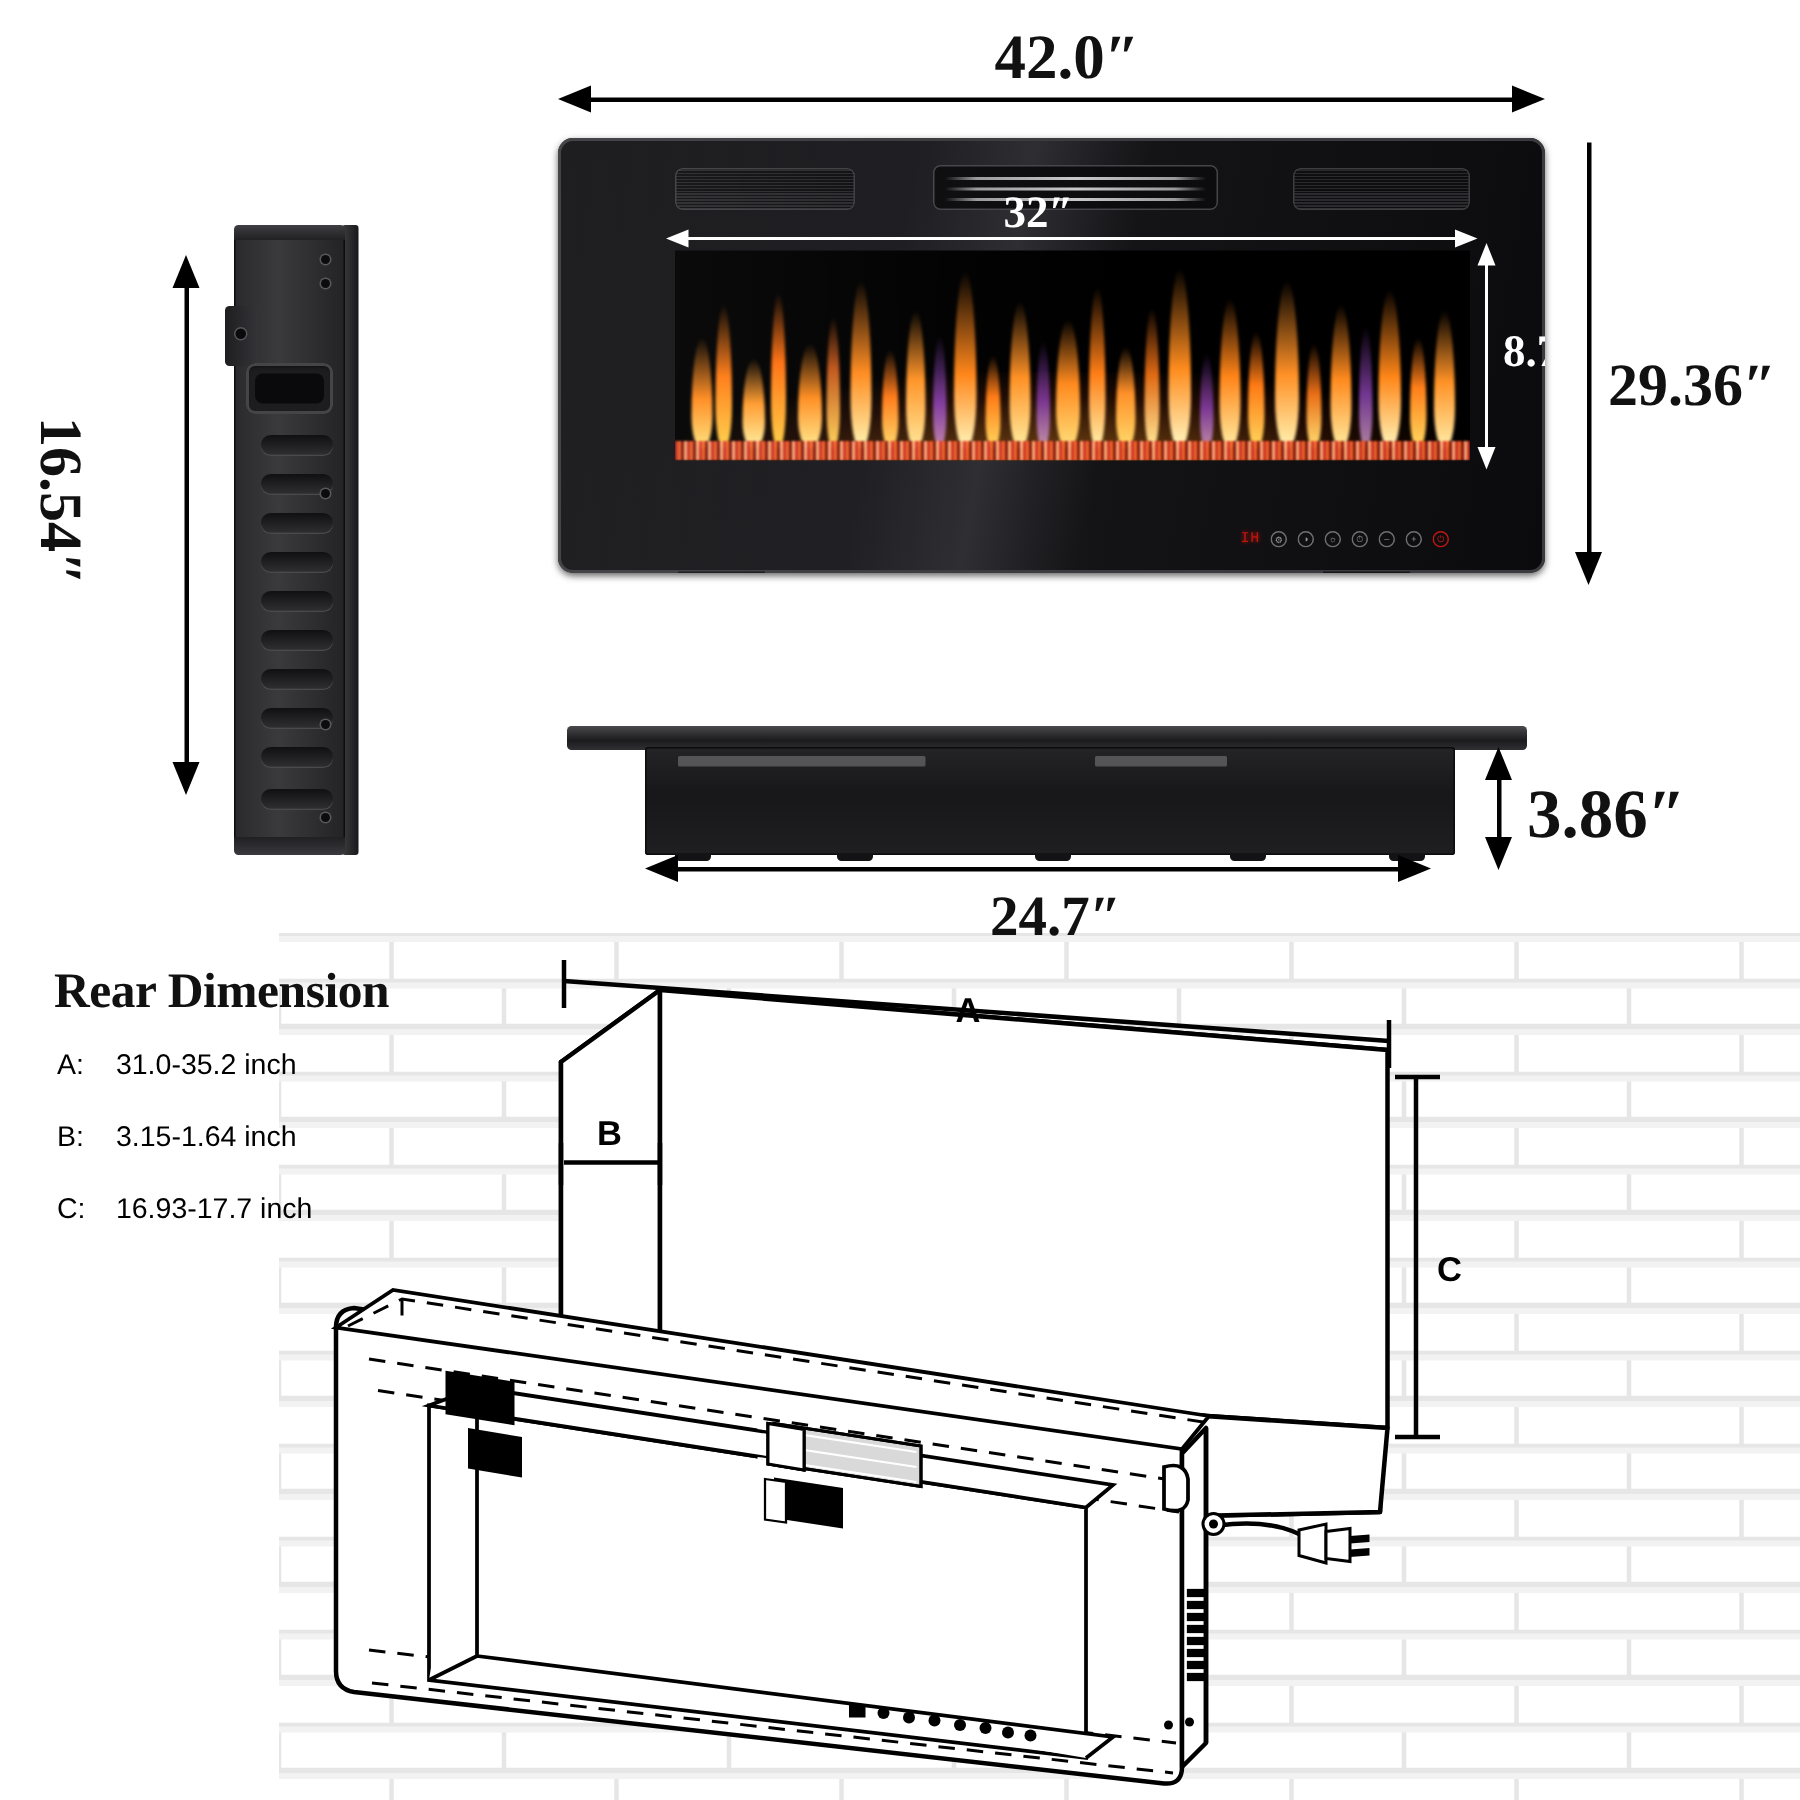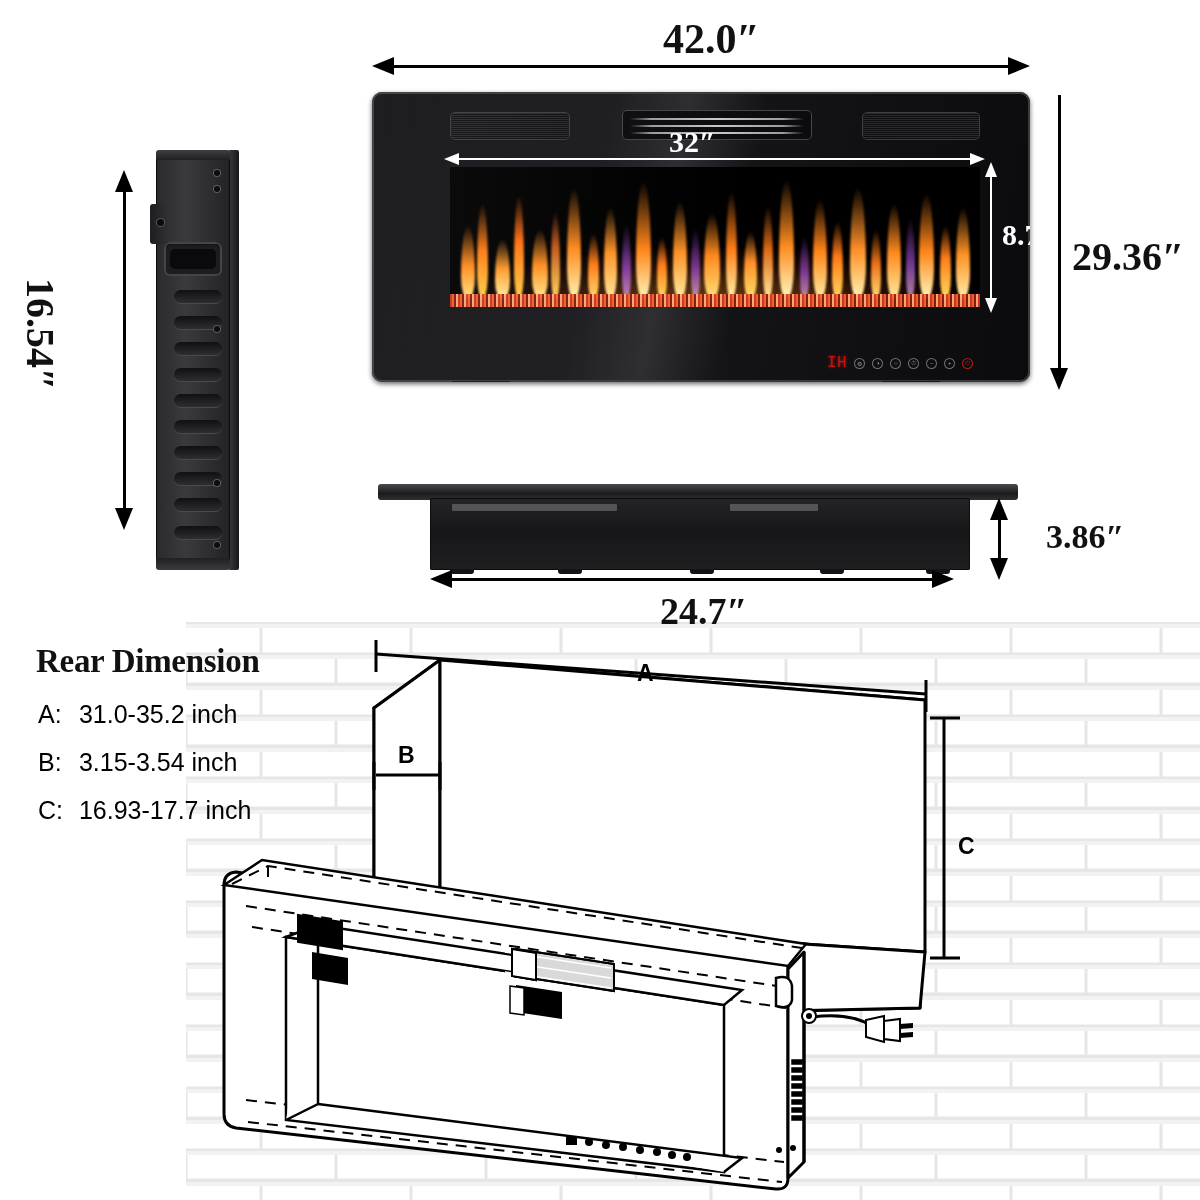--- a/index.html
+++ b/index.html
@@ -46,21 +46,21 @@
      background:linear-gradient(90deg,transparent,#9a9a9e 12%,#c9c9cd 50%,#9a9a9e 88%,transparent);}
   #flame-window{position:absolute;overflow:hidden;background:#000;}
   .flame{position:absolute;bottom:6%;border-radius:50% 50% 45% 45%/70% 70% 30% 30%;
      filter:blur(1.1px);}
   #ember-bed{position:absolute;left:0;bottom:0;width:100%;height:9%;
      background:repeating-linear-gradient(90deg,#d8352a 0 2px,#f06a2a 2px 4px,#8d1a12 4px 6px,#ffb07a 6px 8px);
      filter:blur(.7px);opacity:.95;}
   #glow{position:absolute;left:0;bottom:0;width:100%;height:42%;
      background:radial-gradient(ellipse at 50% 120%,rgba(255,150,40,.55),rgba(255,90,20,.12) 55%,transparent 75%);}
   #control-panel{position:absolute;display:flex;align-items:center;gap:7px;}
-  #display-7seg{font-family:"Liberation Mono",monospace;font-size:16px;color:#c0160f;letter-spacing:.5px;
+  #display-7seg{font-family:"Liberation Mono",monospace;font-size:10px;color:#c0160f;letter-spacing:.5px;
      text-shadow:0 0 3px rgba(220,20,10,.9);}
   .cbtn{width:11px;height:11px;border-radius:50%;box-shadow:0 0 0 1px #6f6f74 inset;
      display:flex;align-items:center;justify-content:center;font-size:6px;color:#9a9a9f;}
   .cbtn.power{box-shadow:0 0 0 1px #c0160f inset;color:#d01a12;}
   .foot{position:absolute;bottom:-4px;width:58px;height:5px;background:#17171a;border-radius:0 0 3px 3px;}
 
   
   #side-unit{left:152px;top:150px;width:96px;height:420px;}
   #side-body{position:absolute;left:4px;top:8px;width:74px;height:404px;border-radius:3px;
      background:linear-gradient(90deg,#2a2a2c,#3a3a3d 40%,#232326 100%);box-shadow:0 0 0 1px #0c0c0e inset;}
@@ -87,21 +87,21 @@
   #top-unit{left:378px;top:484px;width:640px;height:100px;}
   #top-glass{position:absolute;left:0;top:0;width:640px;height:16px;border-radius:3px;
      background:linear-gradient(180deg,#4a4a4e,#1b1b1e 60%,#303034);}
   #top-body{position:absolute;left:52px;top:14px;width:540px;height:72px;border-radius:2px;
      background:linear-gradient(180deg,#242426,#171719 45%,#1f1f22);box-shadow:0 0 0 1px #0b0b0d inset;}
   .warn-label{position:absolute;height:7px;background:rgba(205,205,210,.30);border-radius:1px;}
   .top-foot{position:absolute;bottom:-4px;width:24px;height:5px;background:#131315;border-radius:0 0 3px 3px;}
 
   
   #rear-title{left:36px;top:645px;font-size:33px;font-weight:700;letter-spacing:-.3px;}
-  .rear-line{position:absolute;left:38px;font-size:25px;white-space:nowrap;}
+  .rear-line{position:absolute;left:38px;font-size:19px;white-space:nowrap;}
   .rear-line .key{display:inline-block;width:34px;}
 
   
   #brick{left:186px;top:622px;width:1014px;height:578px;overflow:hidden;}
   #brick svg{display:block;}
 
   
   #lineart{left:0;top:0;width:1200px;height:1200px;pointer-events:none;}
 </style>
 </head>
@@ -372,39 +372,39 @@
     <div class="top-foot" style="left:260px;"></div>
     <div class="top-foot" style="left:390px;"></div>
     <div class="top-foot" style="left:496px;"></div>
   </div>
 </div>
 
 <div class="abs">
   <div class="ln-v" style="left:998px;top:516px;height:48px;"></div>
   <div class="ah ah-u" style="left:990px;top:498px;"></div>
   <div class="ah ah-d" style="left:990px;top:558px;"></div>
-  <div class="dim abs" style="left:1018px;top:520px;font-size:34px;margin-left:28px;">3.86″</div>
+  <div class="dim abs" style="left:1018px;top:520px;font-size:46px;">3.86″</div>
 </div>
 
 <div class="abs">
   <div class="ln-h" style="left:452px;top:578px;width:482px;"></div>
   <div class="ah ah-l" style="left:430px;top:570px;"></div>
   <div class="ah ah-r" style="left:932px;top:570px;"></div>
   <div class="dim abs" style="left:660px;top:592px;font-size:38px;">24.7″</div>
 </div>
 
 <div class="abs dim" id="rear-title">Rear Dimension</div>
 
 <div class="abs rear-line" style="top:700px;">
   <span class="key">A:</span>
   <span>31.0-35.2 inch</span>
 </div>
 <div class="abs rear-line" style="top:748px;">
   <span class="key">B:</span>
-  <span>3.15-3.54 inch</span>
+  <span>3.15-1.64 inch</span>
 </div>
 <div class="abs rear-line" style="top:796px;">
   <span class="key">C:</span>
   <span>16.93-17.7 inch</span>
 </div>
 
 <div class="abs" style="left:637px;top:660px;font-size:23px;font-weight:700;font-family:'Liberation Sans',sans-serif;">A</div>
 <div class="abs" style="left:398px;top:742px;font-size:23px;font-weight:700;font-family:'Liberation Sans',sans-serif;">B</div>
 <div class="abs" style="left:958px;top:833px;font-size:23px;font-weight:700;font-family:'Liberation Sans',sans-serif;">C</div>
 

